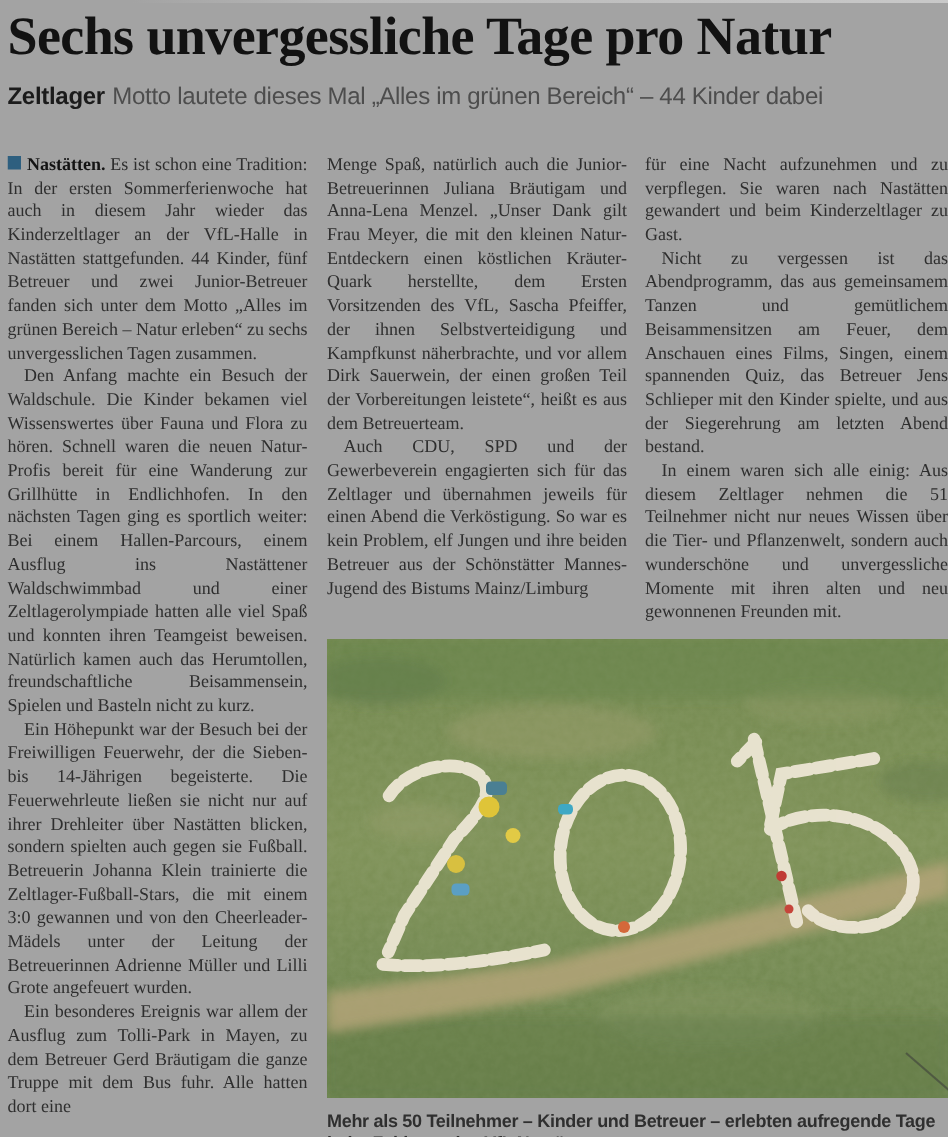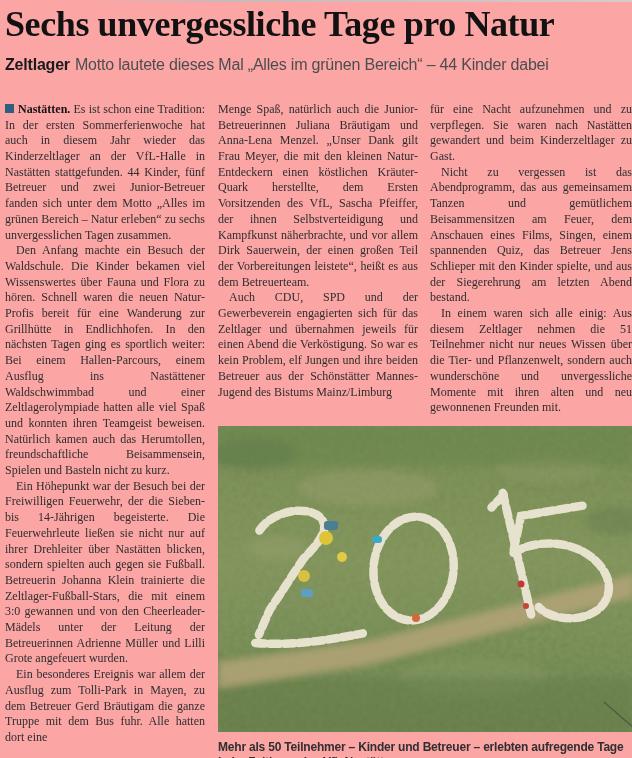--- a/index.html
+++ b/index.html
@@ -1,16 +1,16 @@
 <!DOCTYPE html>
 <html lang="de"><head>
 <meta charset="utf-8">
 <style>
   html,body{margin:0;padding:0;background:#ffffff;}
-  .page{position:relative;width:632px;height:758px;background:#fca5a5;overflow:hidden;
+  .page{position:relative;width:632px;height:758px;background:#a3a3a3;overflow:hidden;
         font-family:"Liberation Serif",serif;}
   .scan-edge{position:absolute;top:0;left:88px;right:0;height:2px;
         background:linear-gradient(to right,rgba(185,185,185,0),#bdbdbd 25%,#d2d2d2);opacity:.8;}
   .inner{padding:3px 0 0 5px;}
   .headline{margin:2px 0 0 0;font-size:36px;line-height:1.08;font-weight:700;color:#121212;
         letter-spacing:-0.4px;font-family:"Liberation Serif",serif;}
   .subhead{margin-top:12px;font-family:"Liberation Sans",sans-serif;font-size:16px;
         color:#4d4d4d;letter-spacing:-0.2px;}
   .kicker{font-weight:700;color:#1b1b1b;margin-right:5px;text-align:right;}
   .bodywrap{display:flex;margin-top:28px;}

